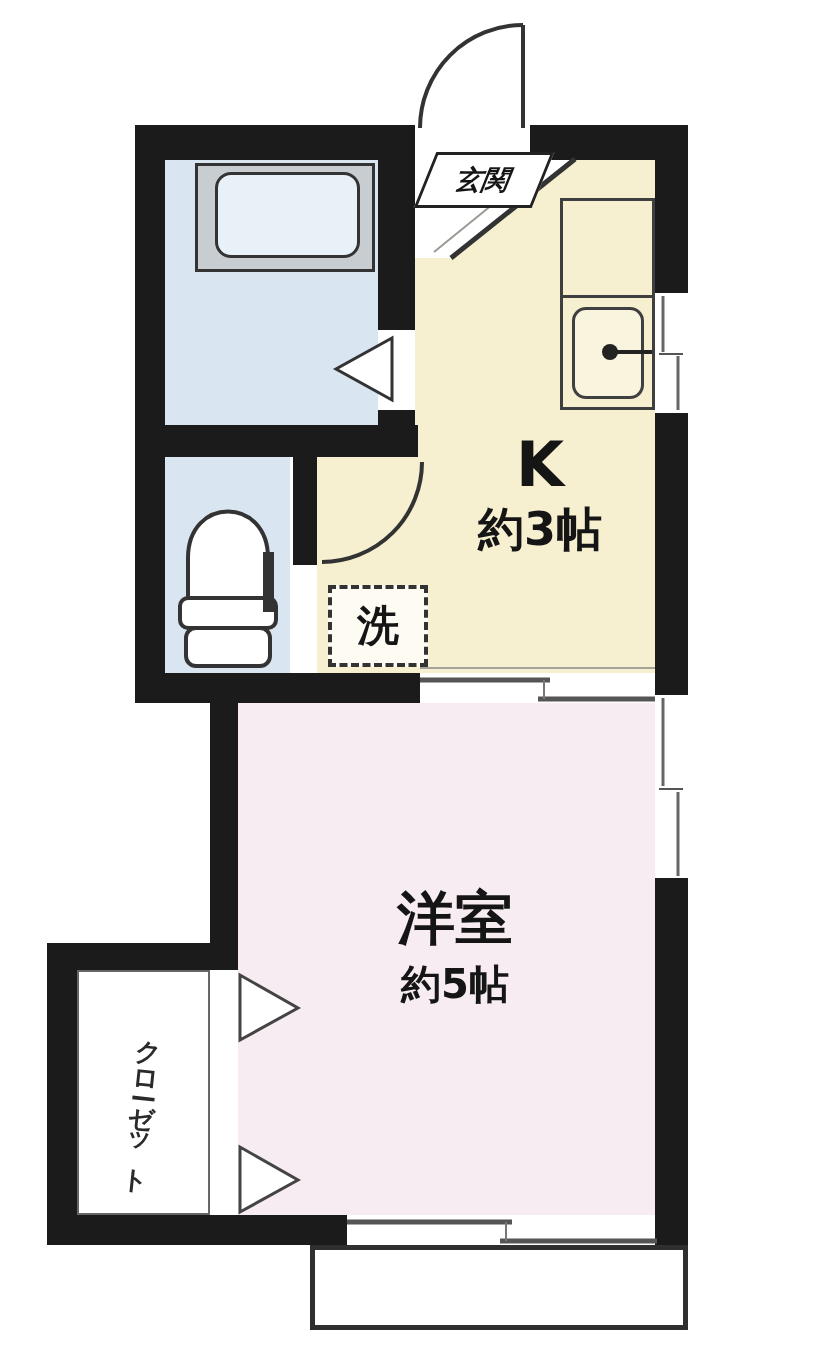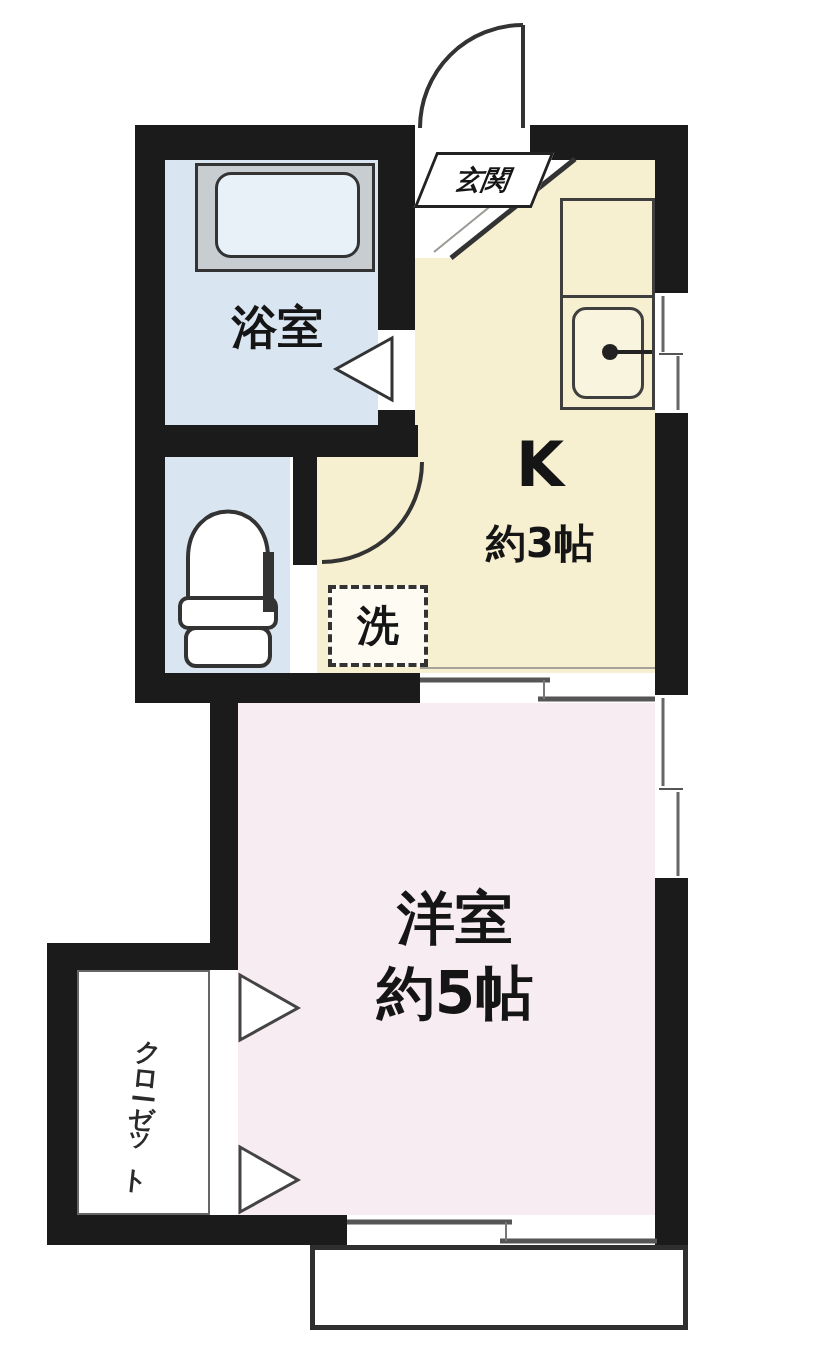--- a/index.html
+++ b/index.html
@@ -150,20 +150,19 @@
     <rect x="263" y="552" width="11" height="60" fill="#333"></rect>
 
     <line x1="610" y1="352" x2="652" y2="352" stroke="#222" stroke-width="4"></line>
     <circle cx="610" cy="352" r="8" fill="#222"></circle>
   </svg>
 
   <div class="genkan-box">
     <span>玄関</span>
   </div>
 
-  <div class="label" style="left:195px;top:303px;width:165px;font-size:46px;">浴室</div>
   <div class="label" style="left:460px;top:432px;width:160px;font-size:62px;">K</div>
-  <div class="label" style="left:425px;top:505px;width:230px;font-size:40px;margin-top:17px;">約3帖</div>
+  <div class="label" style="left:425px;top:505px;width:230px;font-size:46px;">約3帖</div>
   <div class="label" style="left:340px;top:888px;width:230px;font-size:58px;">洋室</div>
-  <div class="label" style="left:310px;top:963px;width:290px;font-size:58px;">約5帖</div>
+  <div class="label" style="left:310px;top:963px;width:290px;font-size:40px;">約5帖</div>
   <div class="closet-text">クローゼット</div>
 
 </div>
 
 </body></html>

